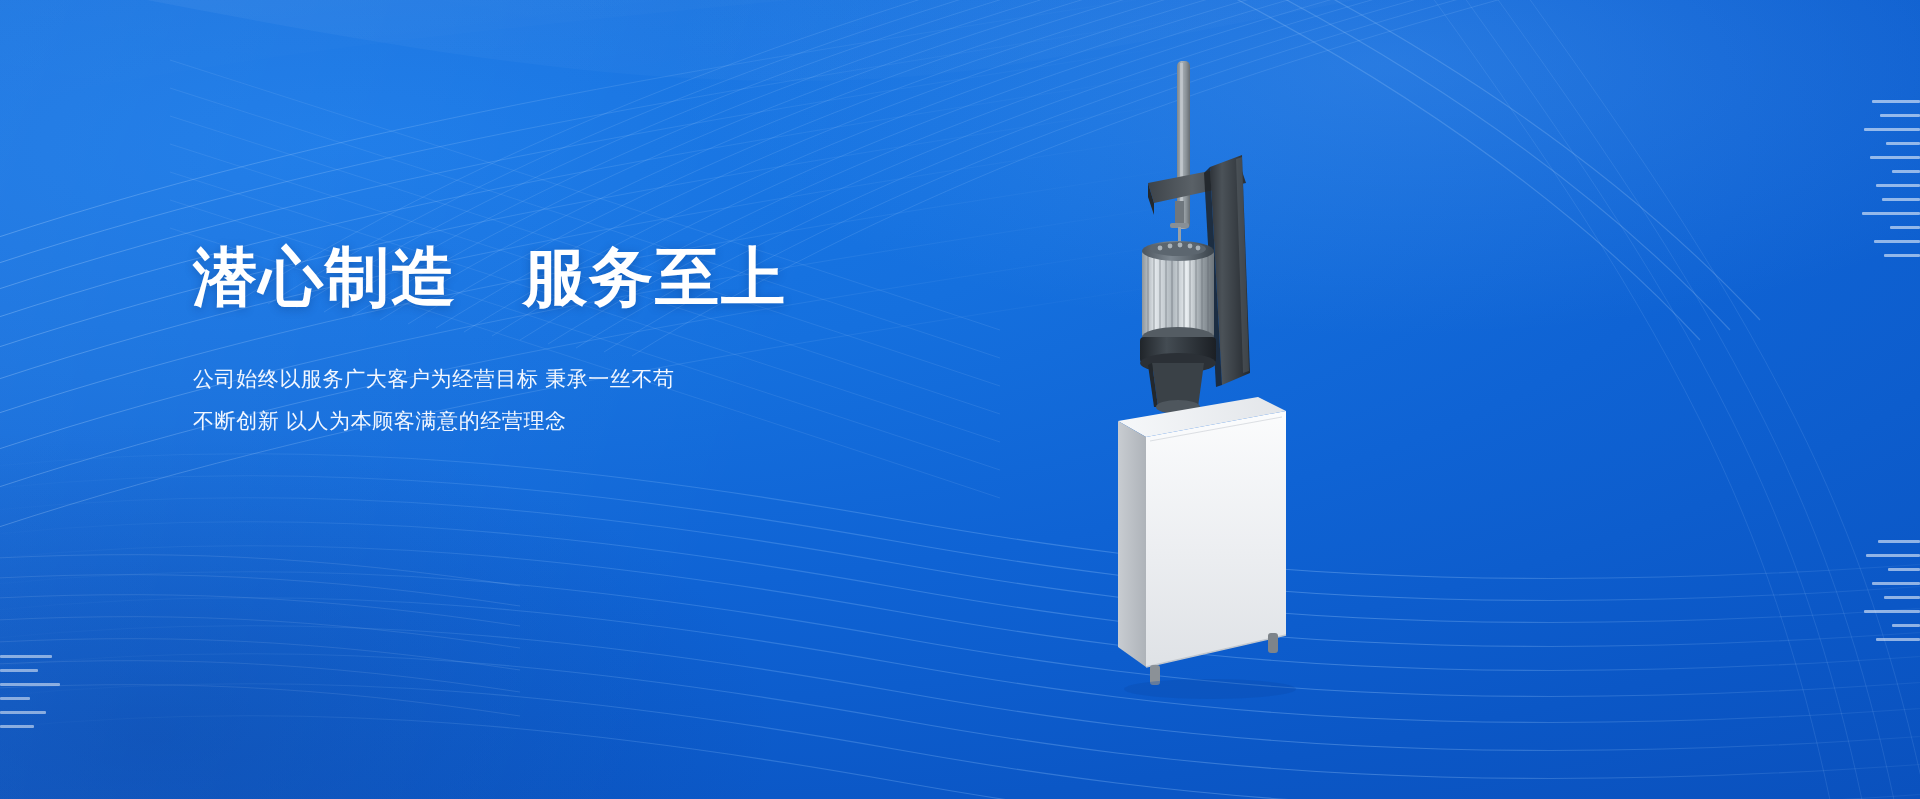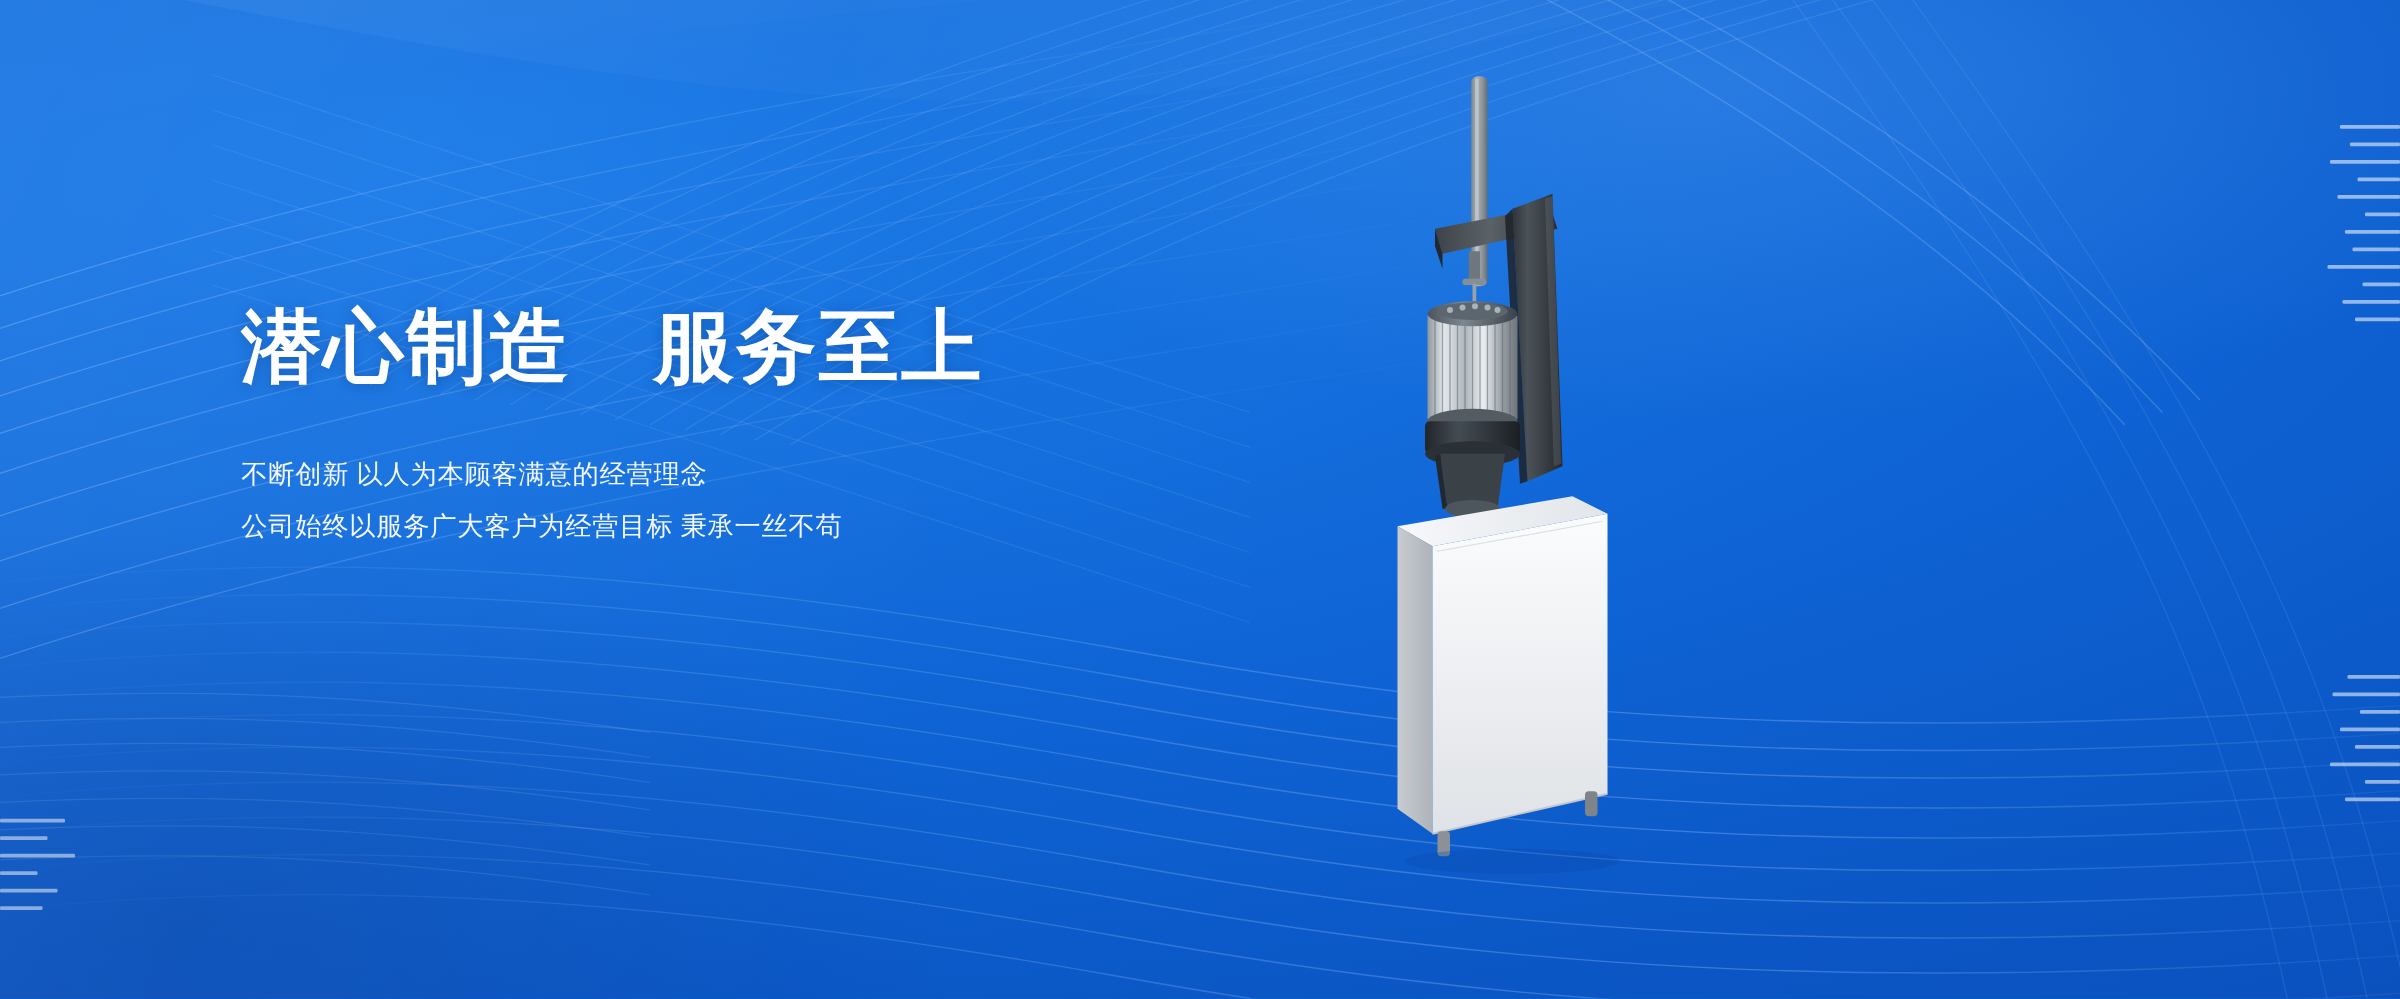--- a/index.html
+++ b/index.html
@@ -23,21 +23,21 @@
     position:absolute;inset:0;
     background:
       radial-gradient(60% 55% at 72% 8%, rgba(120,185,255,.22) 0%, rgba(120,185,255,0) 62%),
       radial-gradient(50% 60% at 8% 92%, rgba(10,60,145,.30) 0%, rgba(10,60,145,0) 65%),
       linear-gradient(110deg, rgba(255,255,255,.06) 0%, rgba(255,255,255,0) 42%);
   }
   .bg-svg{position:absolute;inset:0;width:1920px;height:799px;}
 
   
   .copy{
-    position:absolute;left:193px;top:240px;width:760px;font-family:Liberation Serif, serif;
+    position:absolute;left:193px;top:240px;width:760px;
   }
   .headline{
     margin:0;
     font-size:64px;
     line-height:1.18;
     font-weight:700;
     color:#ffffff;
     letter-spacing:2px;
     text-shadow:0 2px 10px rgba(3,40,100,.30);
     white-space:pre;
@@ -244,22 +244,22 @@
       <i></i>
       <i></i>
       <i></i>
       <i></i>
       <i></i>
   </div>
 
   <div class="copy">
     <h1 class="headline">潜心制造　服务至上</h1>
     <p class="sub">
+      <span>公司始终以服务广大客户为经营目标 秉承一丝不苟</span>
       <span>不断创新 以人为本顾客满意的经营理念</span>
-      <span>公司始终以服务广大客户为经营目标 秉承一丝不苟</span>
     </p>
   </div>
 
   <div class="product">
     <svg width="230" height="740" viewBox="0 0 230 740" aria-hidden="true">
       <defs>
         <linearGradient id="rodG" x1="0" y1="0" x2="1" y2="0">
           <stop offset="0%" stop-color="#7d868d"></stop>
           <stop offset="35%" stop-color="#aab2b8"></stop>
           <stop offset="70%" stop-color="#8b9399"></stop>

